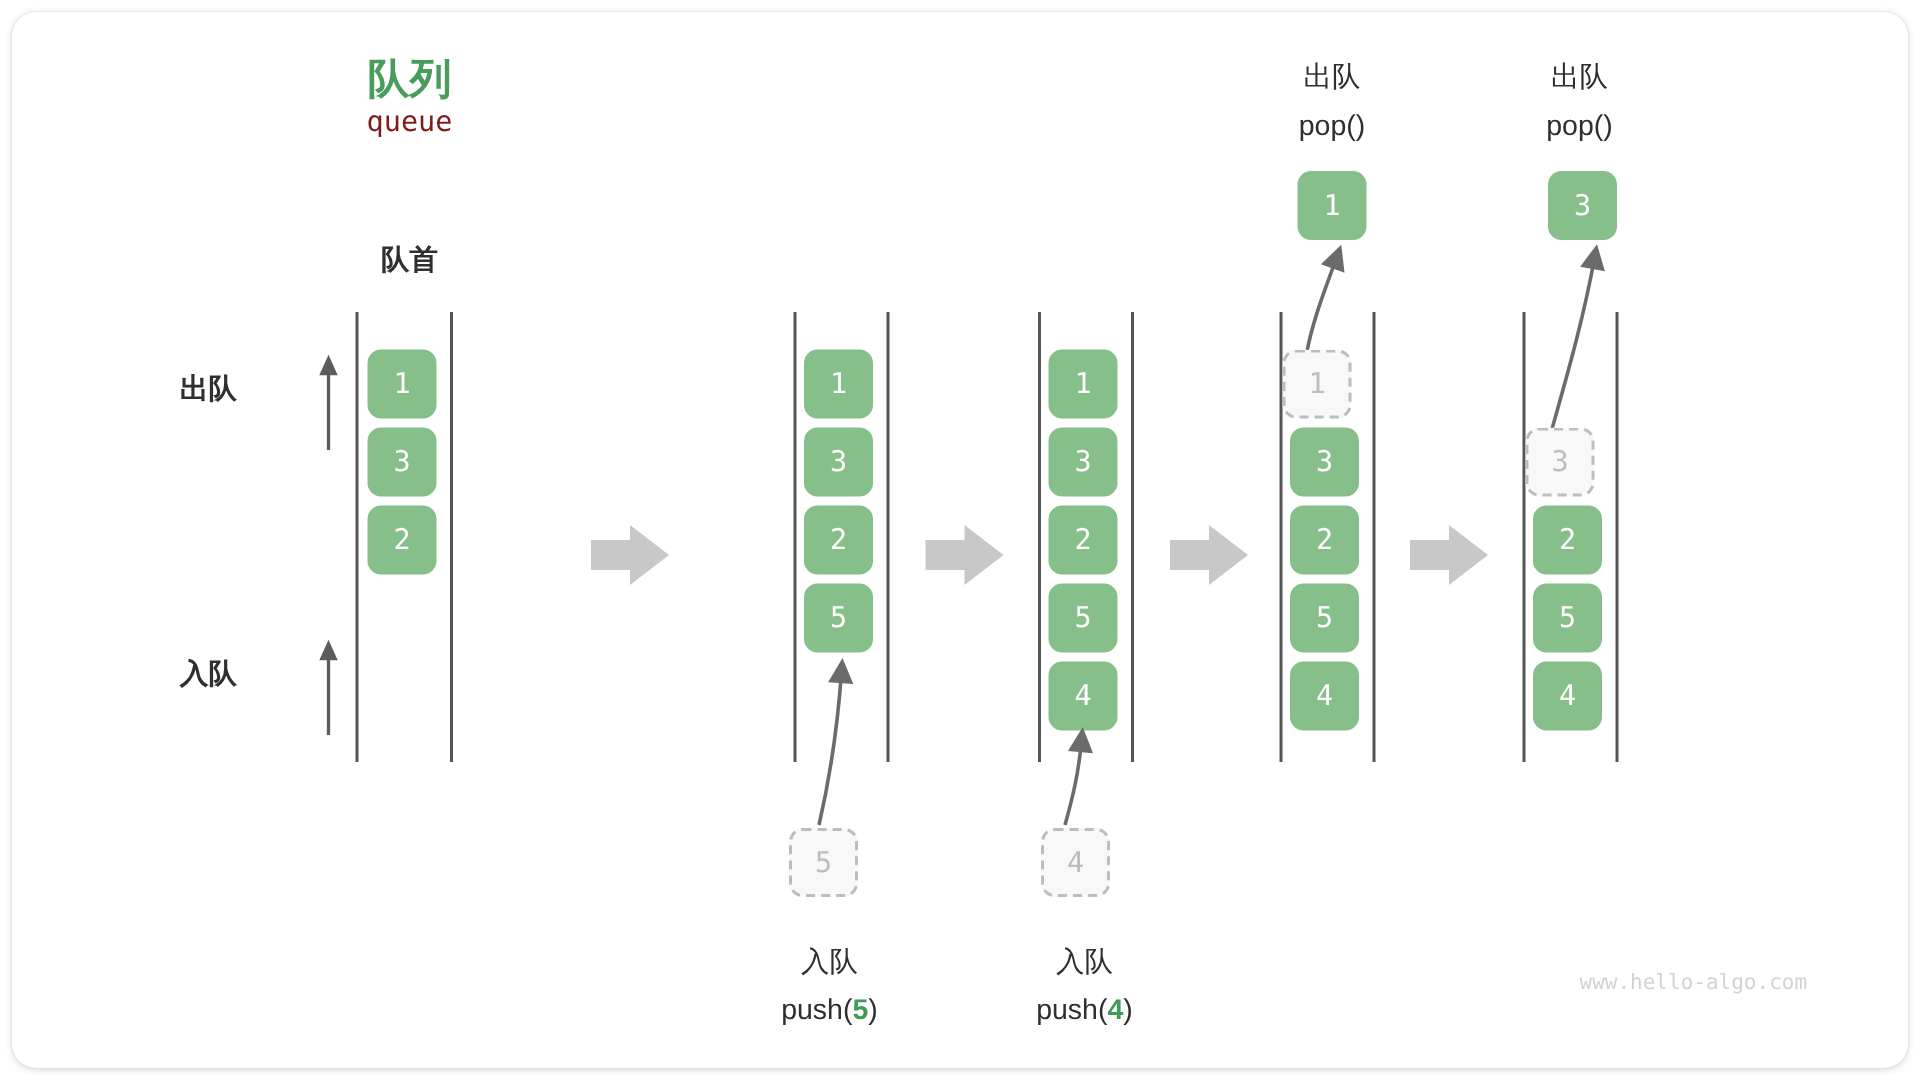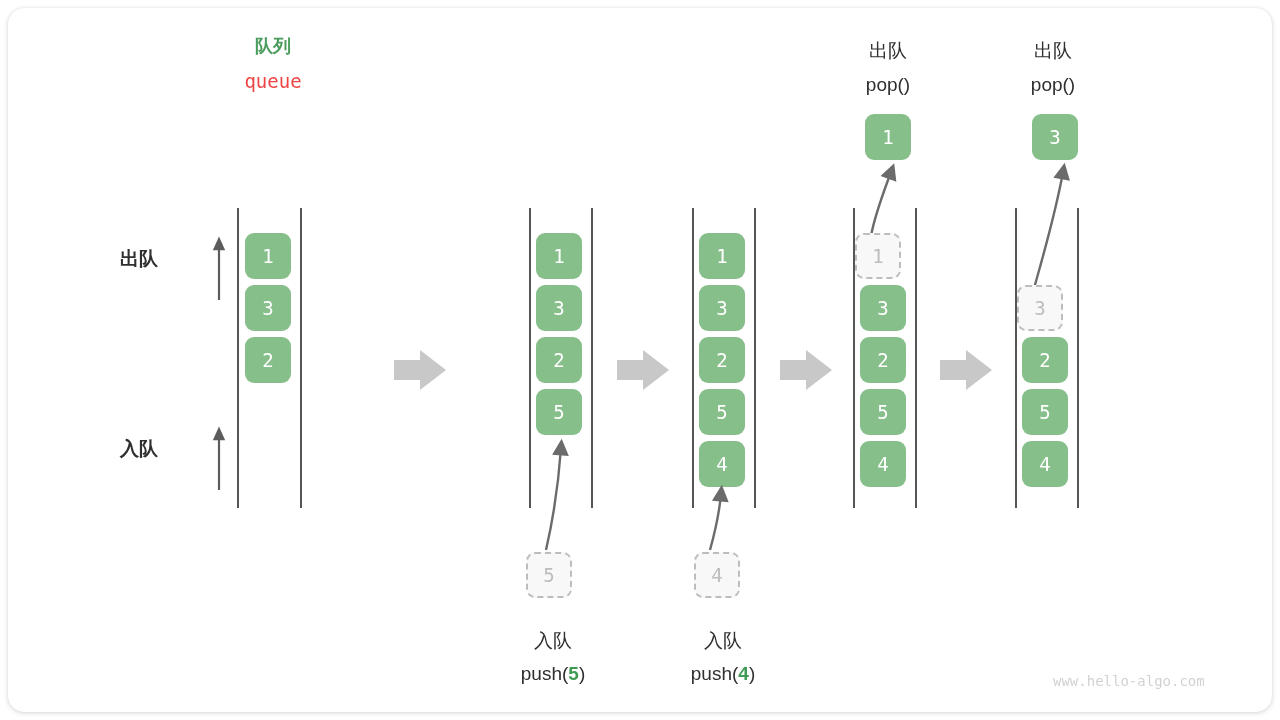--- a/index.html
+++ b/index.html
@@ -29,30 +29,30 @@
     left: 0; top: 0;
     width: 1264px;
     height: 704px;
   }
 
   
   .abs { position: absolute; }
 
   
   .title-cn {
-    font-size: 18px;
+    font-size: 28px;
     font-weight: bold;
     color: #4a9c5d;
     text-align: center;
     white-space: nowrap;
   }
   .title-en {
     font-family: "DejaVu Sans Mono", monospace;
     font-size: 19px;
-    color: #ef4444;
+    color: #7f1d1d;
     text-align: center;
     white-space: nowrap;
   }
   .head-cn {
     font-size: 19px;
     font-weight: bold;
     color: #2f2f2f;
     text-align: center;
     white-space: nowrap;
   }
@@ -117,20 +117,21 @@
 </style>
 </head>
 <body>
 
 <div id="card">
 <div id="stage">
 
   <div class="abs title-cn" style="left:190px; top:26px; width:150px;">队列</div>
   <div class="abs title-en" style="left:190px; top:62px; width:150px;">queue</div>
 
+  <div class="abs head-cn" style="left:190px; top:152px; width:150px;">队首</div>
 
   <div class="abs side-label" style="left:60px; top:238px; width:90px;">出队</div>
   <div class="abs side-label" style="left:60px; top:428px; width:90px;">入队</div>
 
   <svg class="abs" style="left:200px; top:228px;" width="22" height="66">
     <defs>
       <marker id="ahDark" markerWidth="7" markerHeight="7" refX="3.2" refY="3.2" orient="auto">
         <path d="M0.4,0.4 L6.6,3.2 L0.4,6.0 Z" fill="#5c5c5c"></path>
       </marker>
     </defs>
@@ -226,16 +227,16 @@
   </svg>
 
   <div class="abs rail" style="left:1007px; top:200px; height:300px;"></div>
   <div class="abs rail" style="left:1069px; top:200px; height:300px;"></div>
 
   <div class="abs box ghost" style="left:1009px; top:277px;">3</div>
   <div class="abs box" style="left:1014px; top:329px;">2</div>
   <div class="abs box" style="left:1014px; top:381px;">5</div>
   <div class="abs box" style="left:1014px; top:433px;">4</div>
 
-  <div class="abs watermark" style="left:1045px; top:665px;">www.hello-algo.com</div>
+  <div class="abs watermark" style="left:1045px; top:639px;">www.hello-algo.com</div>
 
 </div>
 </div>
 
 </body></html>

